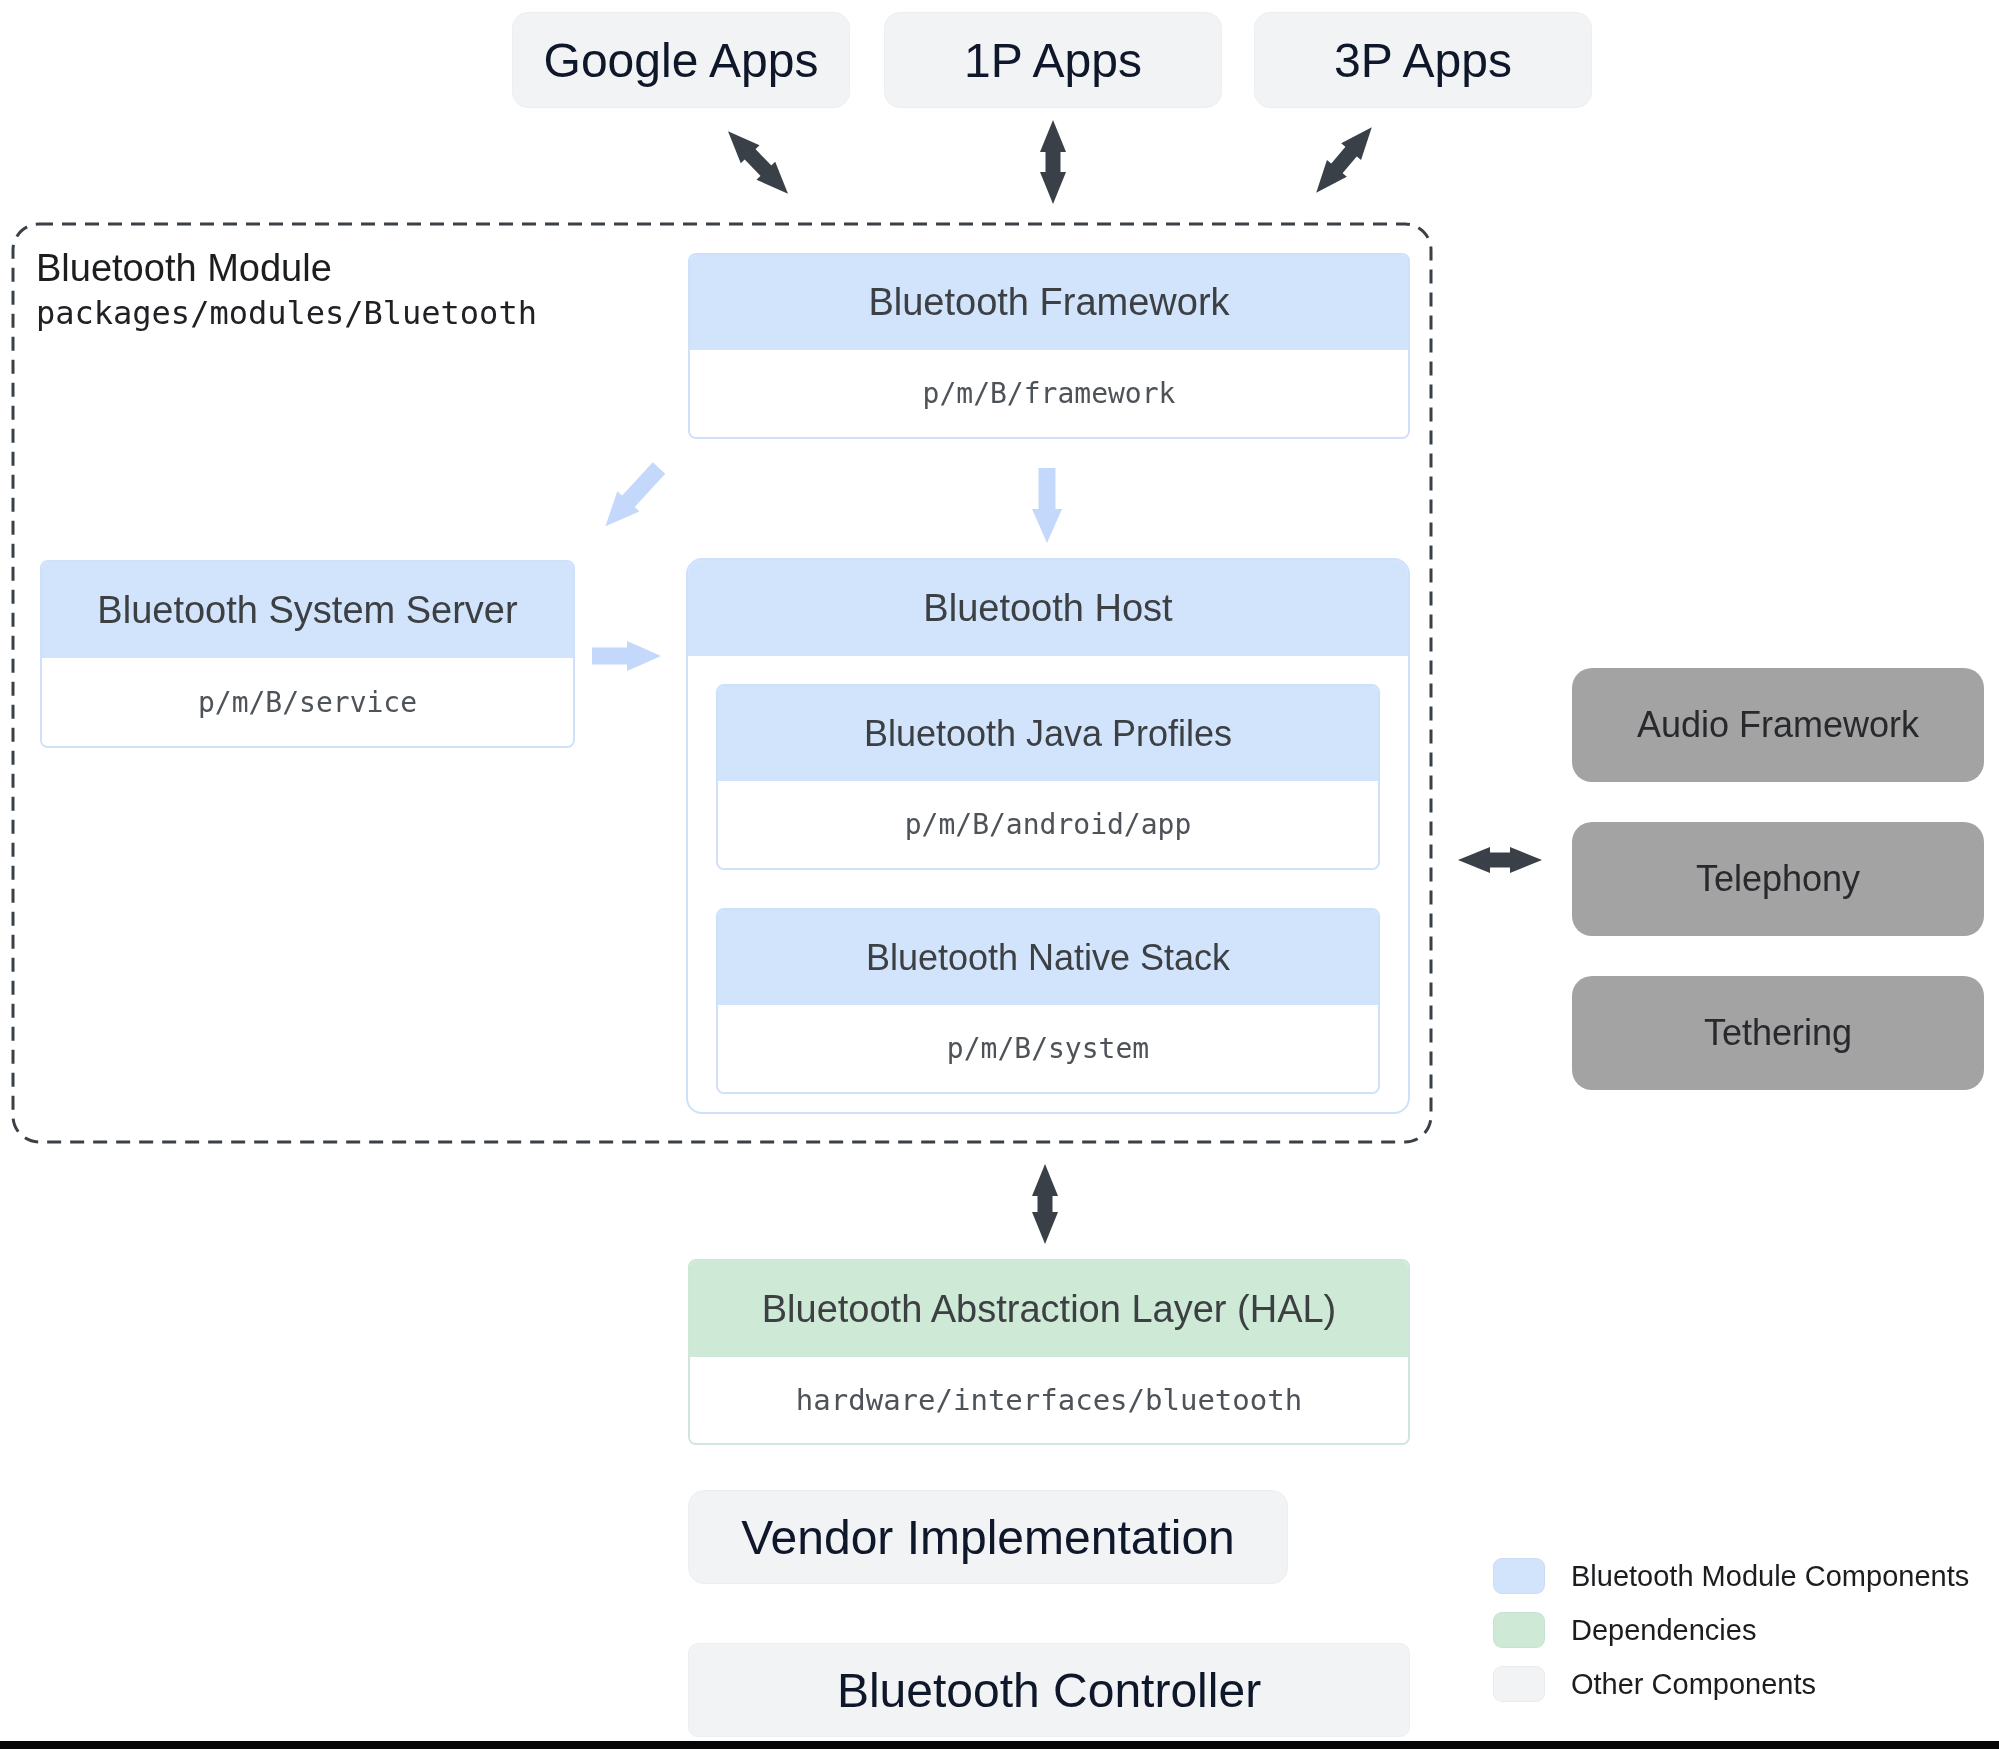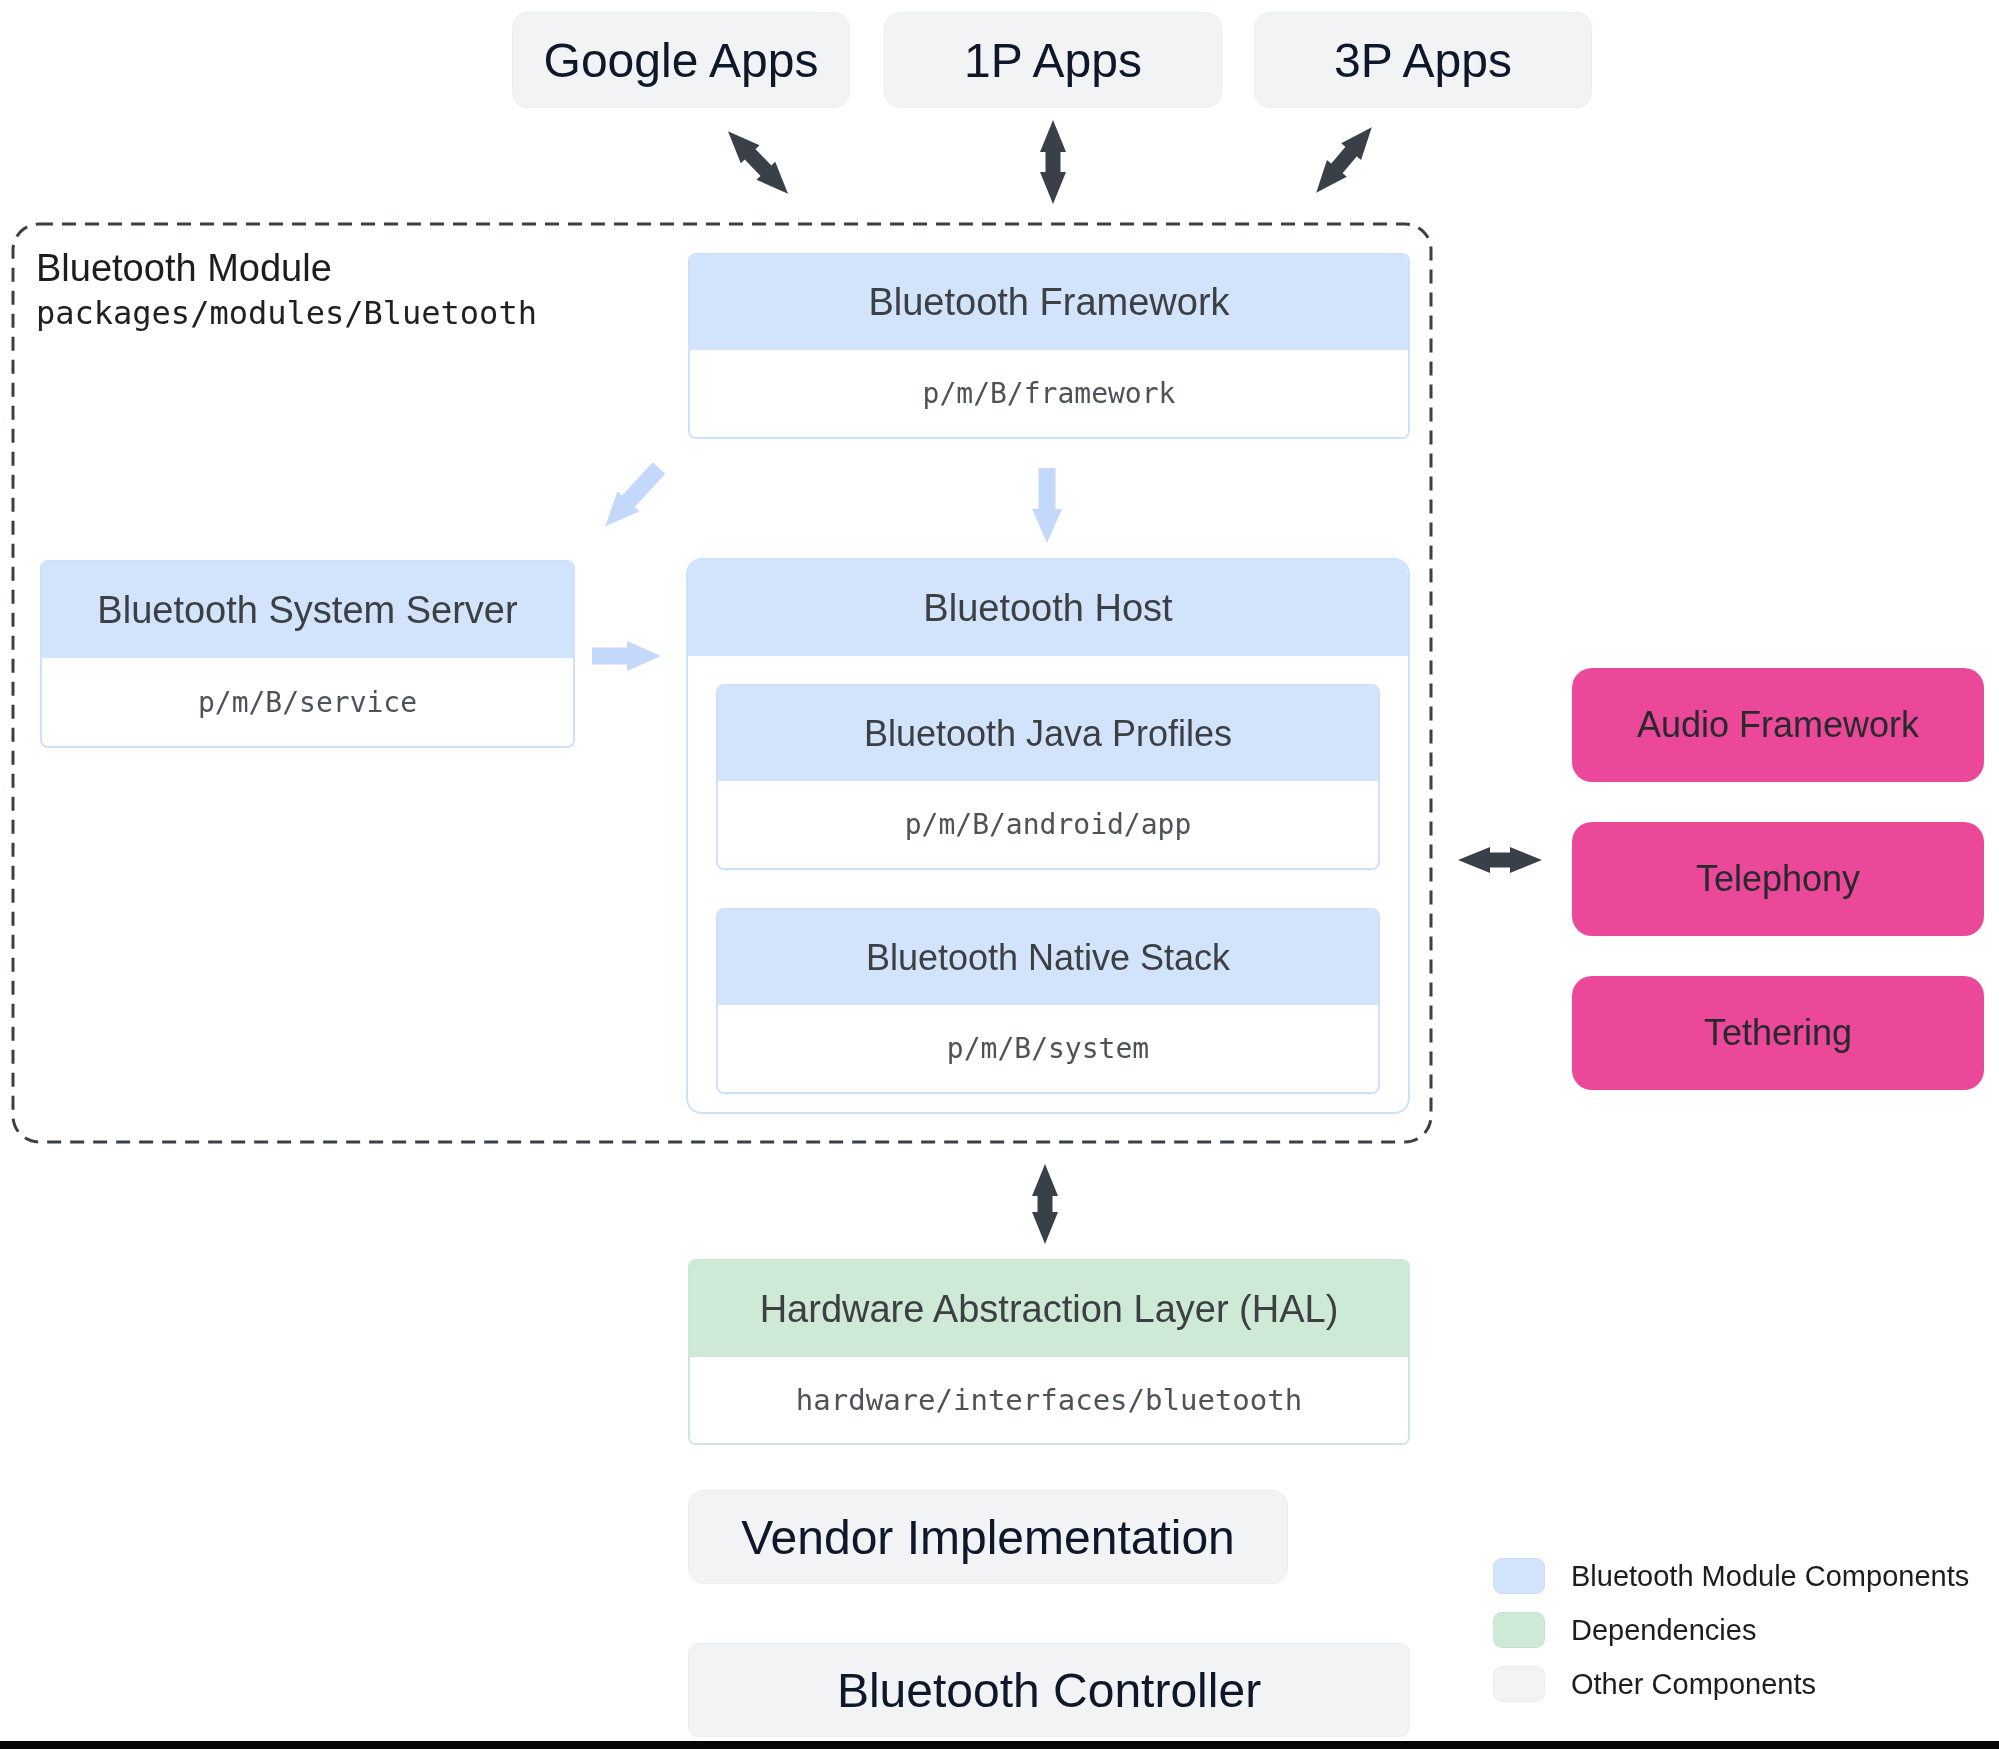--- a/index.html
+++ b/index.html
@@ -8,21 +8,21 @@
     font-family:"Liberation Sans", sans-serif;color:#202124;
   }
   .overlay{position:absolute;left:0;top:0;width:1999px;height:1749px;pointer-events:none;z-index:0;}
   .abs{position:absolute;box-sizing:border-box;}
   
   .plainbox{
     display:flex;align-items:center;justify-content:center;
     border-radius:16px;font-size:48px;color:#0f172a;z-index:1;
   }
   .gray{background:#f1f3f4;border:1px solid #eceef0;}
-  .greenfill{background:#ec4899;border:none;font-size:36px;color:#27292c;border-radius:20px;}
+  .greenfill{background:#a3a3a3;border:none;font-size:36px;color:#27292c;border-radius:20px;}
   
   .twobox{border-radius:8px;background:#ffffff;overflow:hidden;z-index:1;}
   .twobox.blue{border:2px solid #cfe0fb;}
   .twobox.green{border:2px solid #cfe6d8;}
   .twobox .hd{display:flex;align-items:center;justify-content:center;font-size:38px;color:#3c4043;}
   .twobox.blue .hd{background:#d2e3fc;}
   .twobox.green .hd{background:#ceead6;}
   .twobox .bd{display:flex;align-items:center;justify-content:center;background:#ffffff;}
   .mono{font-family:"DejaVu Sans Mono", monospace;font-size:28px;color:#4d5358;}
   
@@ -131,21 +131,21 @@
   </div>
   <div class="abs plainbox greenfill" style="left:1572px;top:822px;width:412px;height:114px;">
     <span>Telephony</span>
   </div>
   <div class="abs plainbox greenfill" style="left:1572px;top:976px;width:412px;height:114px;">
     <span>Tethering</span>
   </div>
 
   <div class="abs twobox green" style="left:688px;top:1259px;width:722px;height:186px;">
     <div class="hd" style="height:96px;">
-      <span>Hardware Abstraction Layer (HAL)</span>
+      <span>Bluetooth Abstraction Layer (HAL)</span>
     </div>
     <div class="bd" style="height:86px;">
       <span class="mono" style="font-size:29px;">hardware/interfaces/bluetooth</span>
     </div>
   </div>
 
   <div class="abs plainbox gray" style="left:688px;top:1490px;width:600px;height:94px;">
     <span>Vendor Implementation</span>
   </div>
   <div class="abs plainbox gray" style="left:688px;top:1643px;width:722px;height:94px;border-radius:10px;">

